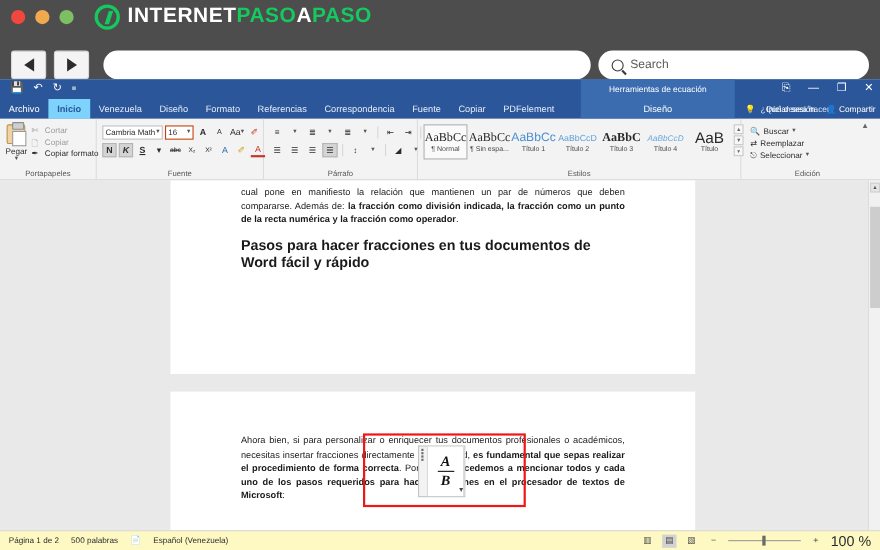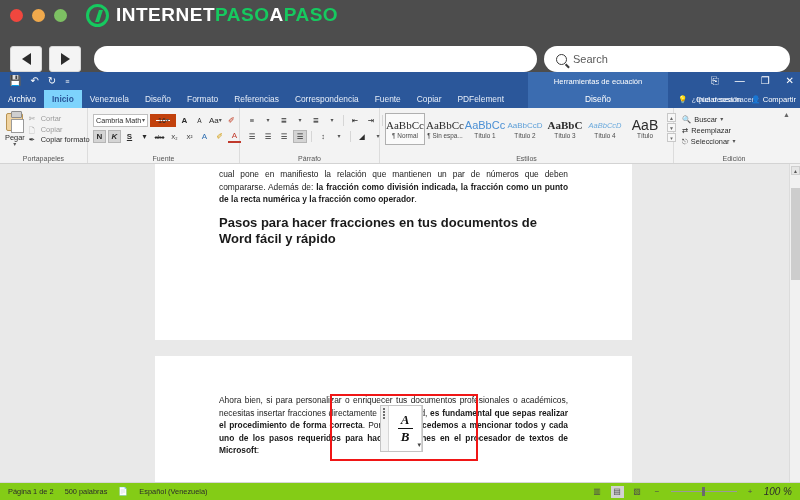--- a/index.html
+++ b/index.html
@@ -123,21 +123,21 @@
   .clip-item.on { color: #2b2b2b; }
   .mini-ic { width: 9px; height: 9px; flex: none; display: inline-block; }
 
   .font-rows { display: flex; flex-direction: column; gap: 3px; padding-top: 2px; }
   .font-row { display: flex; align-items: flex-start; gap: 2px; }
   .fname {
     width: 55px; height: 13px; border: 1px solid #bfbfbf; background: #fff; font-size: 7.2px;
     display: flex; align-items: center; padding: 0 2px; justify-content: space-between;
   }
   .fsize {
-    width: 26px; height: 13px; border: 6px solid #c2410c; background: #fff; font-size: 7.2px;
+    width: 26px; height: 13px; border: 1px solid #c2410c; background: #fff; font-size: 7.2px;
     display: flex; align-items: center; padding: 0 2px; justify-content: space-between;
   }
   .fbtn {
     min-width: 13px; height: 13px; display: flex; align-items: center; justify-content: center;
     font-size: 8px; color: #2b2b2b; padding: 0 1px;
   }
   .fbtn.pressed { background: #d4d4d4; border: 1px solid #b5b5b5; }
   .fbtn.bold { font-weight: bold; }
   .fbtn.ital { font-style: italic; font-weight: bold; }
   .fbtn.und { text-decoration: underline; font-weight: bold; }
@@ -203,31 +203,31 @@
   .eq-frac .den { line-height: 14px; }
   .eq-caret { position: absolute; right: 1px; bottom: 2px; font-size: 7px; color: #444; }
 
   .vscroll { position: absolute; right: 0; top: 0; width: 11px; height: 318px; background: #f1f1f1; border-left: 1px solid #dcdcdc; }
   .vscroll-thumb { position: absolute; left: 1px; top: 24px; width: 9px; height: 92px; background: #cdcdcd; }
   .vscroll-top { position: absolute; left: 1px; top: 2px; width: 9px; height: 9px; background: #e6e6e6; border: 1px solid #cfcfcf; font-size: 5px; display: flex; align-items: center; justify-content: center; color: #555; }
 
   
   .statusbar {
     position: absolute; left: 0; bottom: 0; width: 800px; height: 18px;
-    background: #84cc16; border-top: 1px solid #d7d7d7;
+    background: #fef9c3; border-top: 1px solid #d7d7d7;
     display: flex; align-items: center; font-size: 7.4px; color: #2b2b2b;
   }
   .sb-left { display: flex; align-items: center; gap: 11px; padding-left: 8px; }
   .sb-right { margin-left: auto; display: flex; align-items: center; gap: 7px; padding-right: 8px; }
   .vbtn { width: 13px; height: 12px; display: flex; align-items: center; justify-content: center; font-size: 8px; color: #4b4b4b; }
   .vbtn.sel { background: #d2d2d2; }
   .zslider { width: 66px; height: 12px; position: relative; display: flex; align-items: center; }
   .zslider .track { position: absolute; left: 0; right: 0; height: 1px; background: #9a9a9a; }
   .zslider .knob { position: absolute; left: 31px; width: 3px; height: 9px; background: #6a6a6a; }
-  .zlabel { font-size: 10px; font-style: italic; }
+  .zlabel { font-size: 13px; }
   .tiny { font-size: 8px; }
 </style>
 </head>
 <body>
 
 <div class="screen">
 
   <div class="browser-titlebar">
     <span class="dot red"></span>
     <span class="dot amber"></span>

